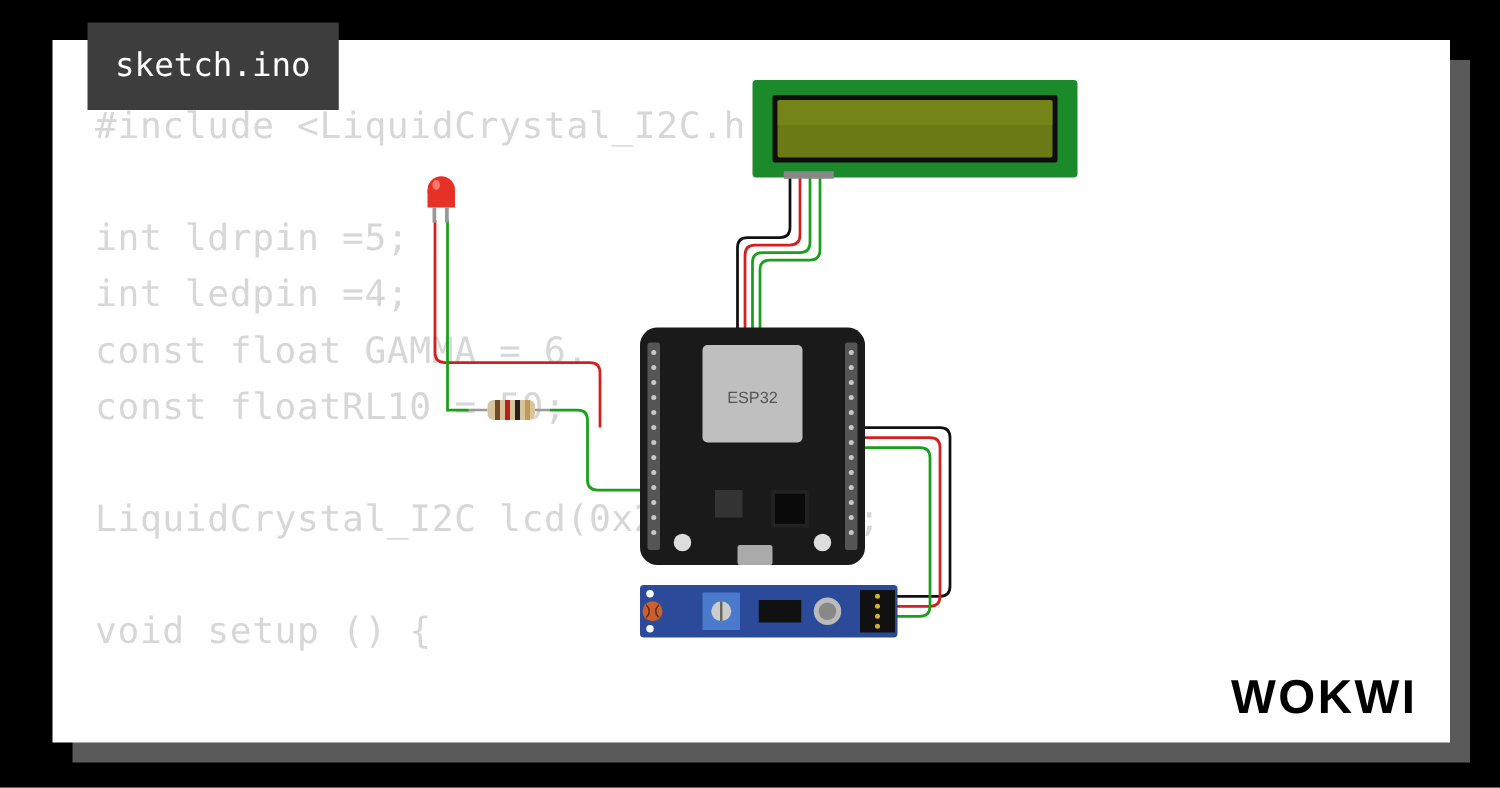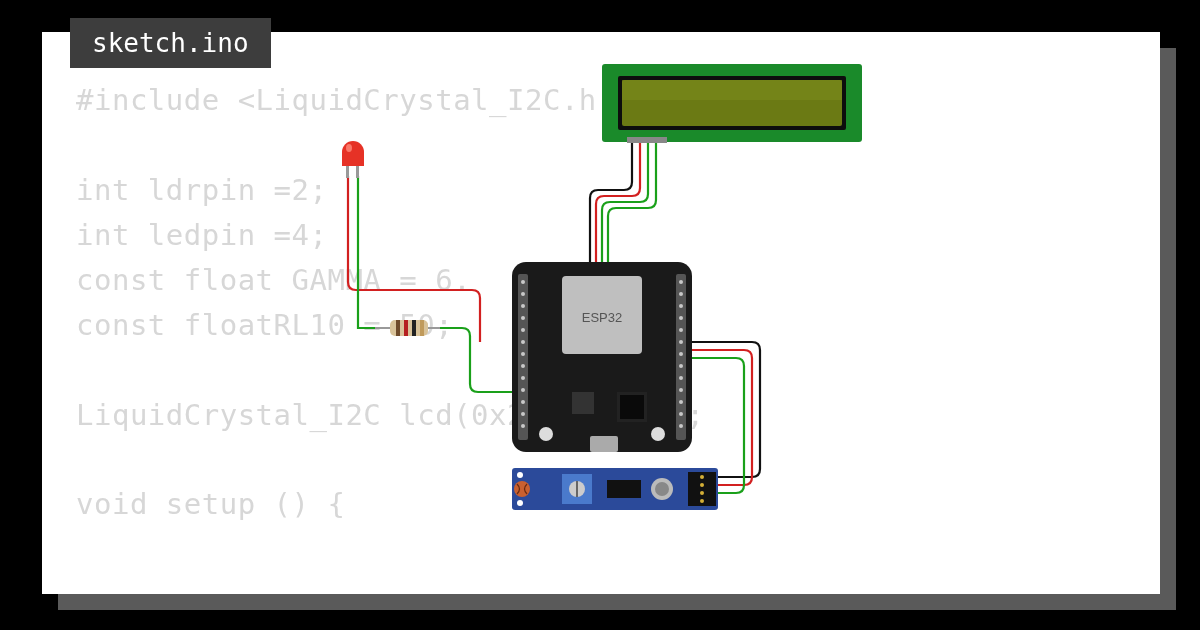--- a/index.html
+++ b/index.html
@@ -33,21 +33,21 @@
     background: #fff;
     overflow: hidden;
   }
   .tab {
     position: absolute;
     top: 18px;
     left: 70px;
     background: #3d3d3d;
     color: #fff;
     font-size: 26px;
-    padding: 10px 22px;
+    padding: 20px 22px;
     font-family: ui-monospace, Menlo, Consolas, monospace;
     z-index: 10;
   }
   .code-backdrop {
     position: absolute;
     top: 46px;
     left: 34px;
     color: #d7d7d7;
     font-size: 29px;
     line-height: 1.55;
@@ -77,21 +77,21 @@
 </head>
 <body>
 
 <div class="outer-frame"></div>
 <div class="shadow-card"></div>
 
 <div class="white-card">
 
   <pre class="code-backdrop"><span>#include &lt;LiquidCrystal_I2C.h</span>
 <span></span>
-<span>int ldrpin =2;</span>
+<span>int ldrpin =5;</span>
 <span>int ledpin =4;</span>
 <span>const float GAMMA = 6.</span>
 <span>const floatRL10 = 50;</span>
 <span></span>
 <span>LiquidCrystal_I2C lcd(0x27, 16, 2);</span>
 <span></span>
 <span>void setup () {</span></pre>
 
   <svg class="circuit" viewBox="0 0 1118 562">
 
@@ -209,17 +209,18 @@
       <circle cx="660" cy="445" r="2" fill="#d4af37"></circle>
       <circle cx="660" cy="453" r="2" fill="#d4af37"></circle>
       <circle cx="660" cy="461" r="2" fill="#d4af37"></circle>
       <circle cx="660" cy="469" r="2" fill="#d4af37"></circle>
 
       <circle cx="478" cy="443" r="3" fill="#fff"></circle>
       <circle cx="478" cy="471" r="3" fill="#fff"></circle>
     </g>
   </svg>
 
+  <div class="logo">WOKWI</div>
 </div>
 
 <div class="tab">
   <span>sketch.ino</span>
 </div>
 
 </body></html>

